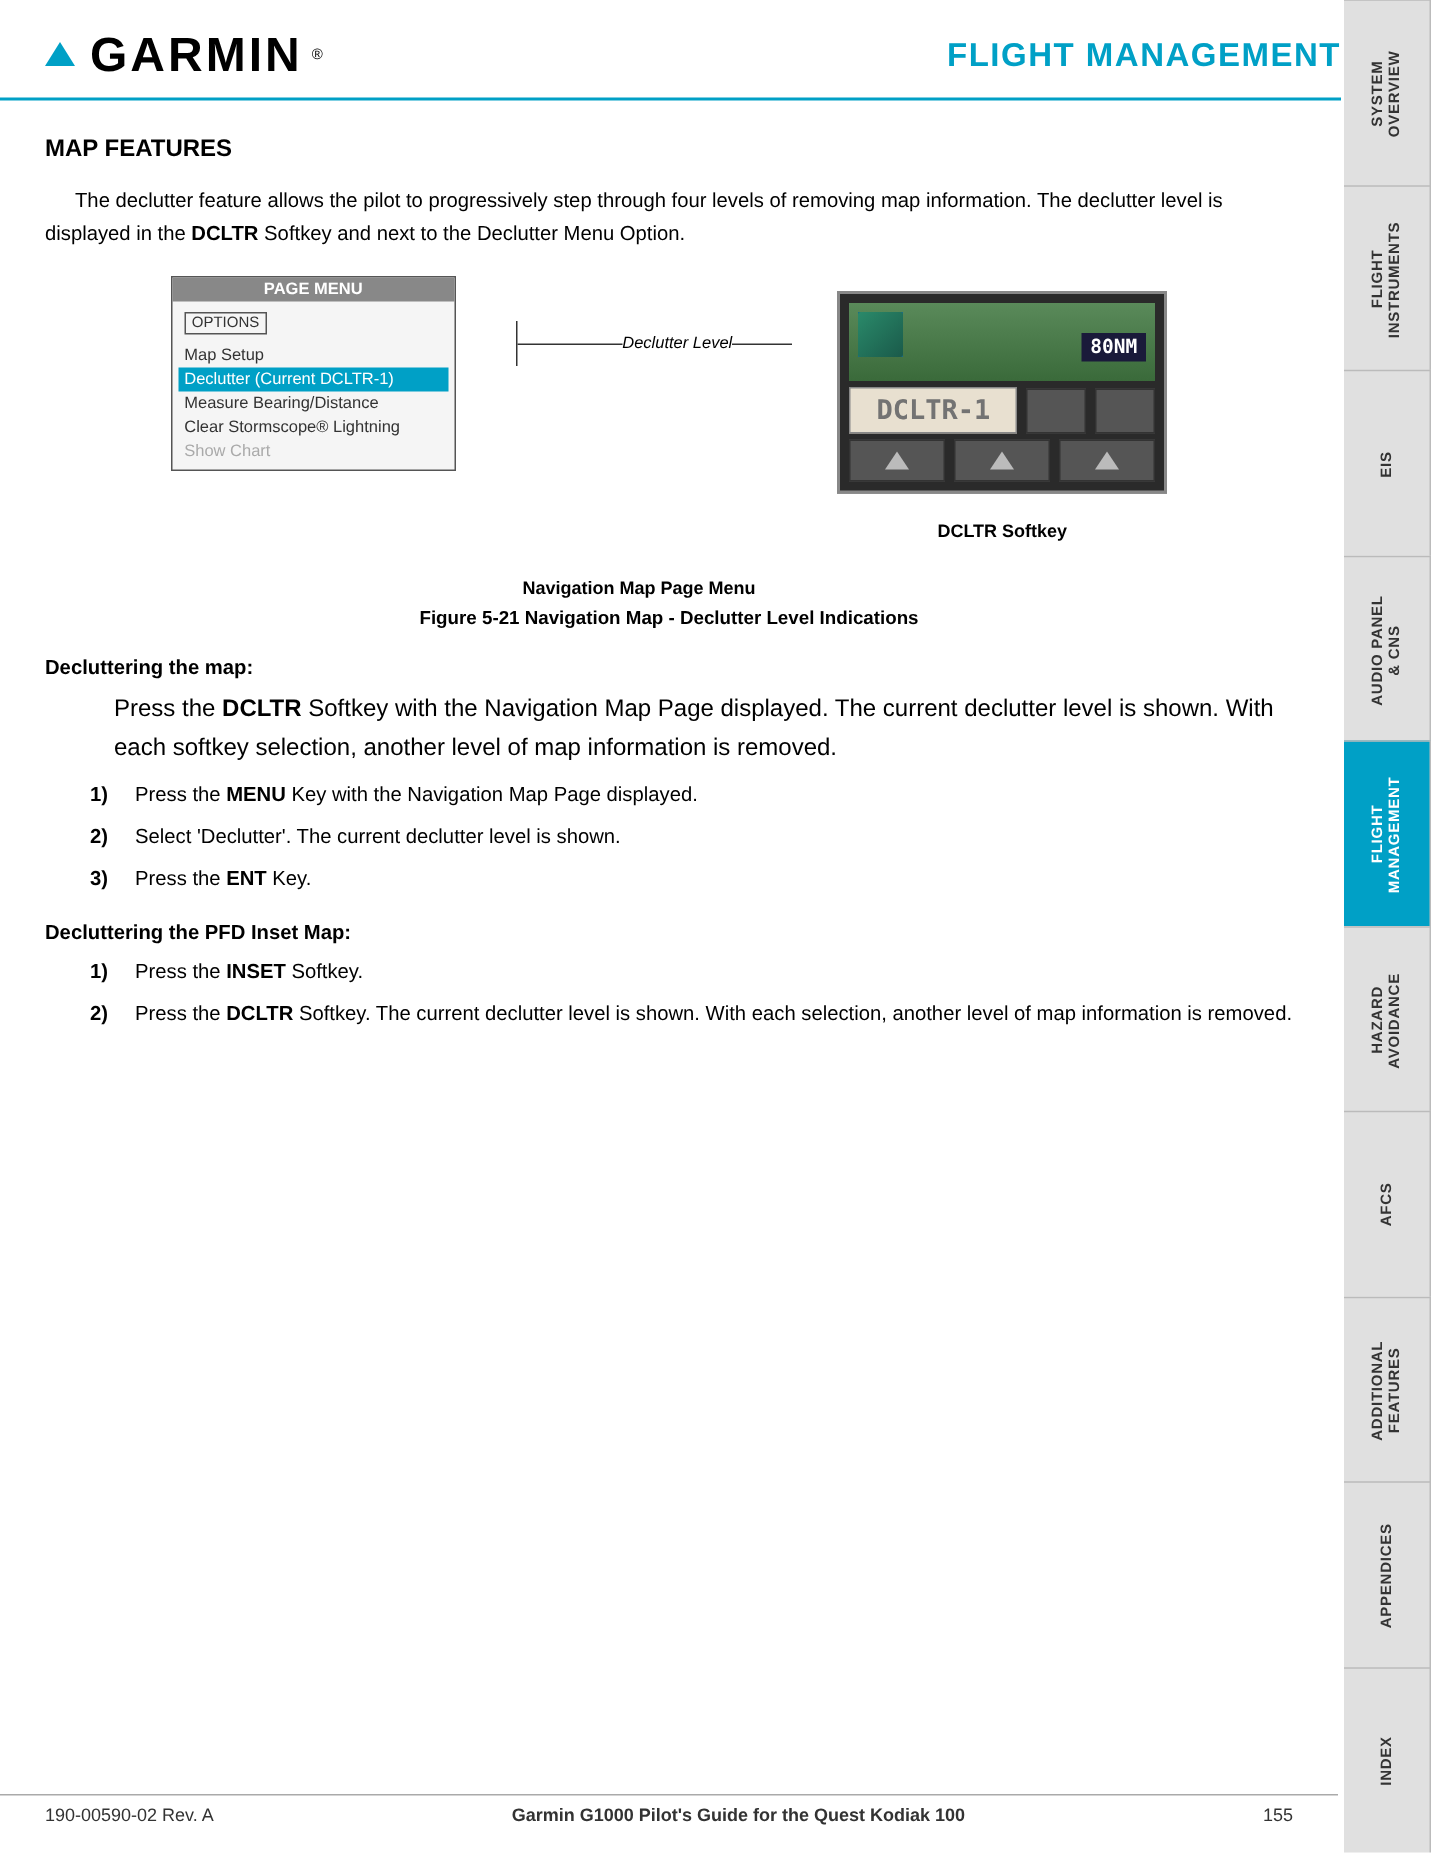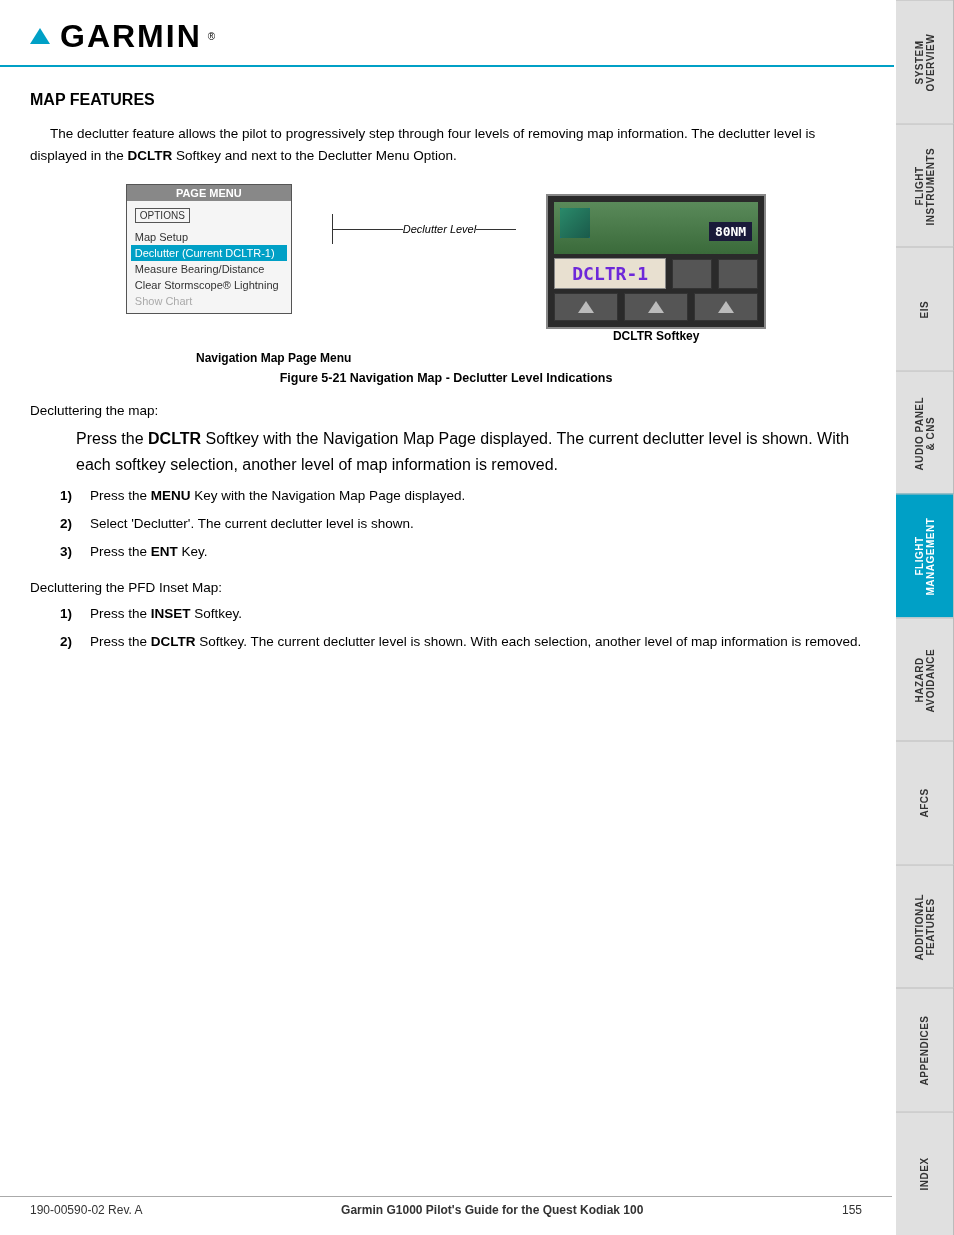--- a/index.html
+++ b/index.html
@@ -125,21 +125,21 @@
       align-items: flex-start;
       gap: 30px;
       position: relative;
       margin-bottom: 8px;
     }
 
     
     .page-menu {
       border: 1px solid #555;
       background: #f5f5f5;
-      width: 166px;
+      width: 190px;
       font-size: 11px;
     }
     .page-menu-title {
       background: #888;
       color: #fff;
       text-align: center;
       padding: 2px 4px;
       font-size: 11px;
       font-weight: bold;
     }
@@ -199,21 +199,21 @@
       display: flex;
       align-items: center;
       gap: 6px;
       margin-bottom: 4px;
     }
     .dcltr-box {
       background: #e8e0d0;
       border: 1px solid #888;
       font-size: 18px;
       font-weight: bold;
-      color: #6d28d9;
+      color: #737373;
       padding: 4px 10px;
       font-family: monospace;
       flex: 1;
       text-align: center;
     }
     .dcltr-buttons-row {
       display: flex;
       gap: 6px;
     }
     .dcltr-btn {
@@ -240,21 +240,21 @@
     .figure-caption {
       font-size: 12.5px;
       text-align: center;
       margin-top: 6px;
       font-weight: bold;
     }
 
     
     .subsection-title {
       font-size: 13.5px;
-      font-weight: normal;
+      font-weight: bold;
       margin-top: 18px;
       margin-bottom: 8px;
     }
 
     
     .para-text {
       font-size: 16px;
       line-height: 1.6;
       margin-bottom: 8px;
       margin-left: 46px;
@@ -309,20 +309,21 @@
 <body>
 
 <div class="header">
   <div class="garmin-logo">
     <div style="display:flex;flex-direction:column;align-items:center;margin-right:4px;">
       <div class="garmin-triangle"></div>
     </div>
     <span class="garmin-text">GARMIN</span>
       <span class="garmin-reg">®</span>
   </div>
+  <div class="header-title">FLIGHT MANAGEMENT</div>
 </div>
 
 <div class="sidebar">
   <div class="sidebar-tab">SYSTEM<br>OVERVIEW</div>
   <div class="sidebar-tab">FLIGHT<br>INSTRUMENTS</div>
   <div class="sidebar-tab">EIS</div>
   <div class="sidebar-tab">AUDIO PANEL<br>&amp; CNS</div>
   <div class="sidebar-tab active">FLIGHT<br>MANAGEMENT</div>
   <div class="sidebar-tab">HAZARD<br>AVOIDANCE</div>
   <div class="sidebar-tab">AFCS</div>
@@ -385,25 +386,25 @@
               <div class="dcltr-btn-triangle"></div>
             </div>
             <div class="dcltr-btn">
               <div class="dcltr-btn-triangle"></div>
             </div>
             <div class="dcltr-btn">
               <div class="dcltr-btn-triangle"></div>
             </div>
           </div>
         </div>
-        <div class="fig-label" style="margin-top:0;font-size:12px;font-weight:bold;">DCLTR Softkey</div>
+        <div class="fig-label" style="margin-top:18px;font-size:12px;font-weight:bold;">DCLTR Softkey</div>
       </div>
     </div>
 
-    <div style="display:flex;justify-content:space-between;width:500px;margin-top:0;">
+    <div style="display:flex;justify-content:center;width:500px;margin-top:16px;">
       <div class="fig-label">Navigation Map Page Menu</div>
       <div style="width:40px;"></div>
     </div>
 
     <div class="figure-caption">Figure 5-21  Navigation Map - Declutter Level Indications</div>
   </div>
 
   <div class="subsection-title">Decluttering the map:</div>
 
   <p class="para-text">

